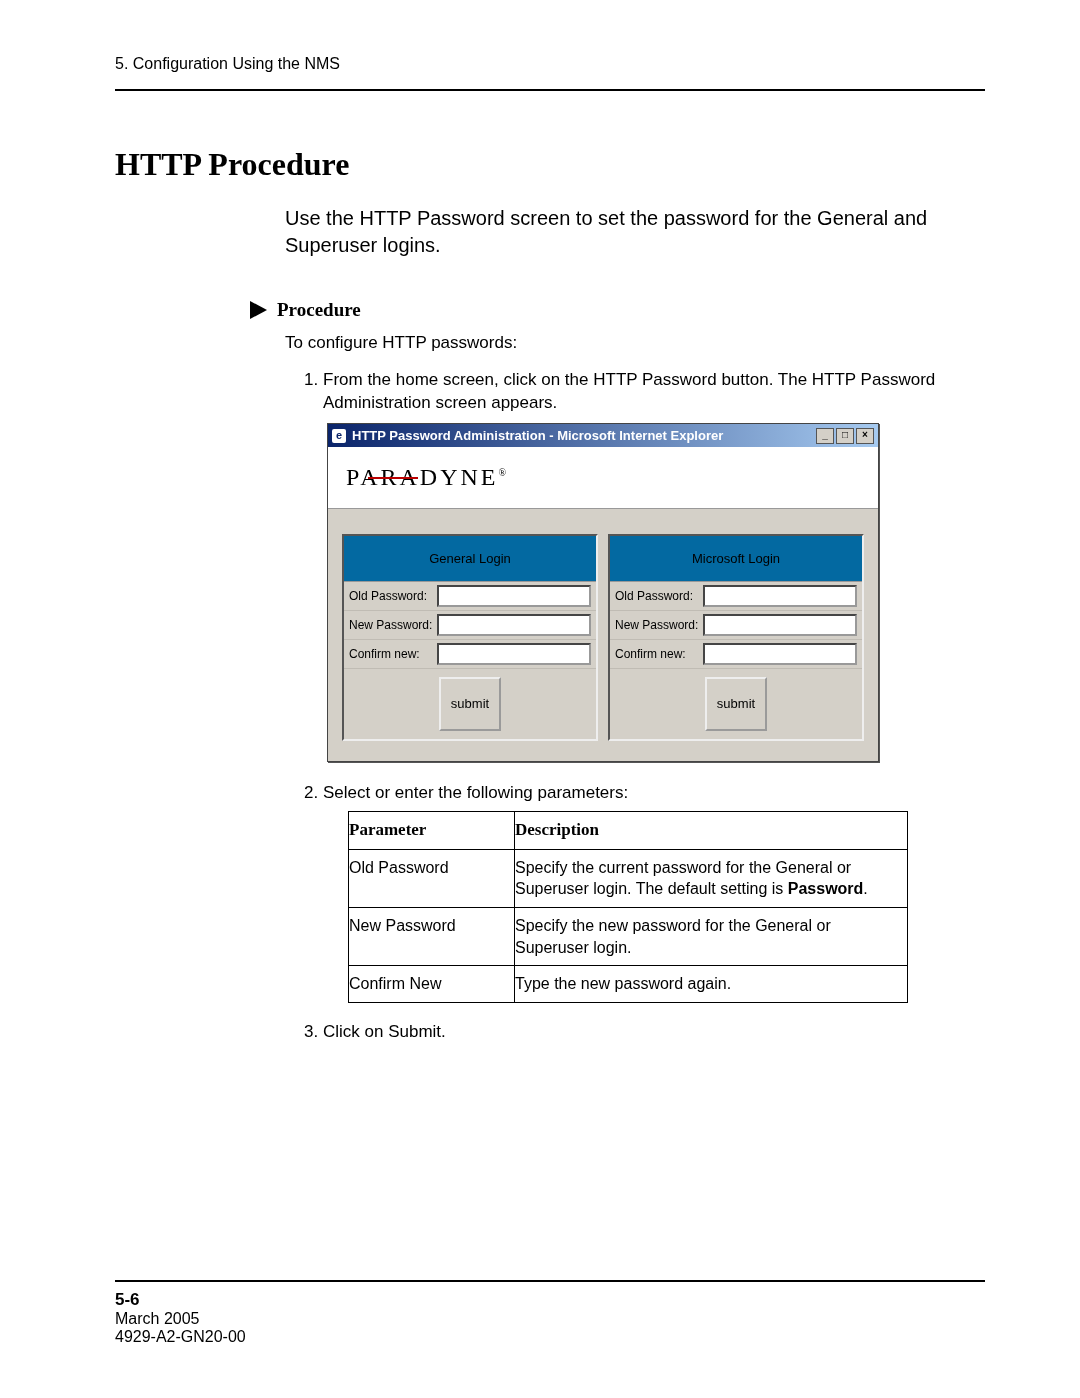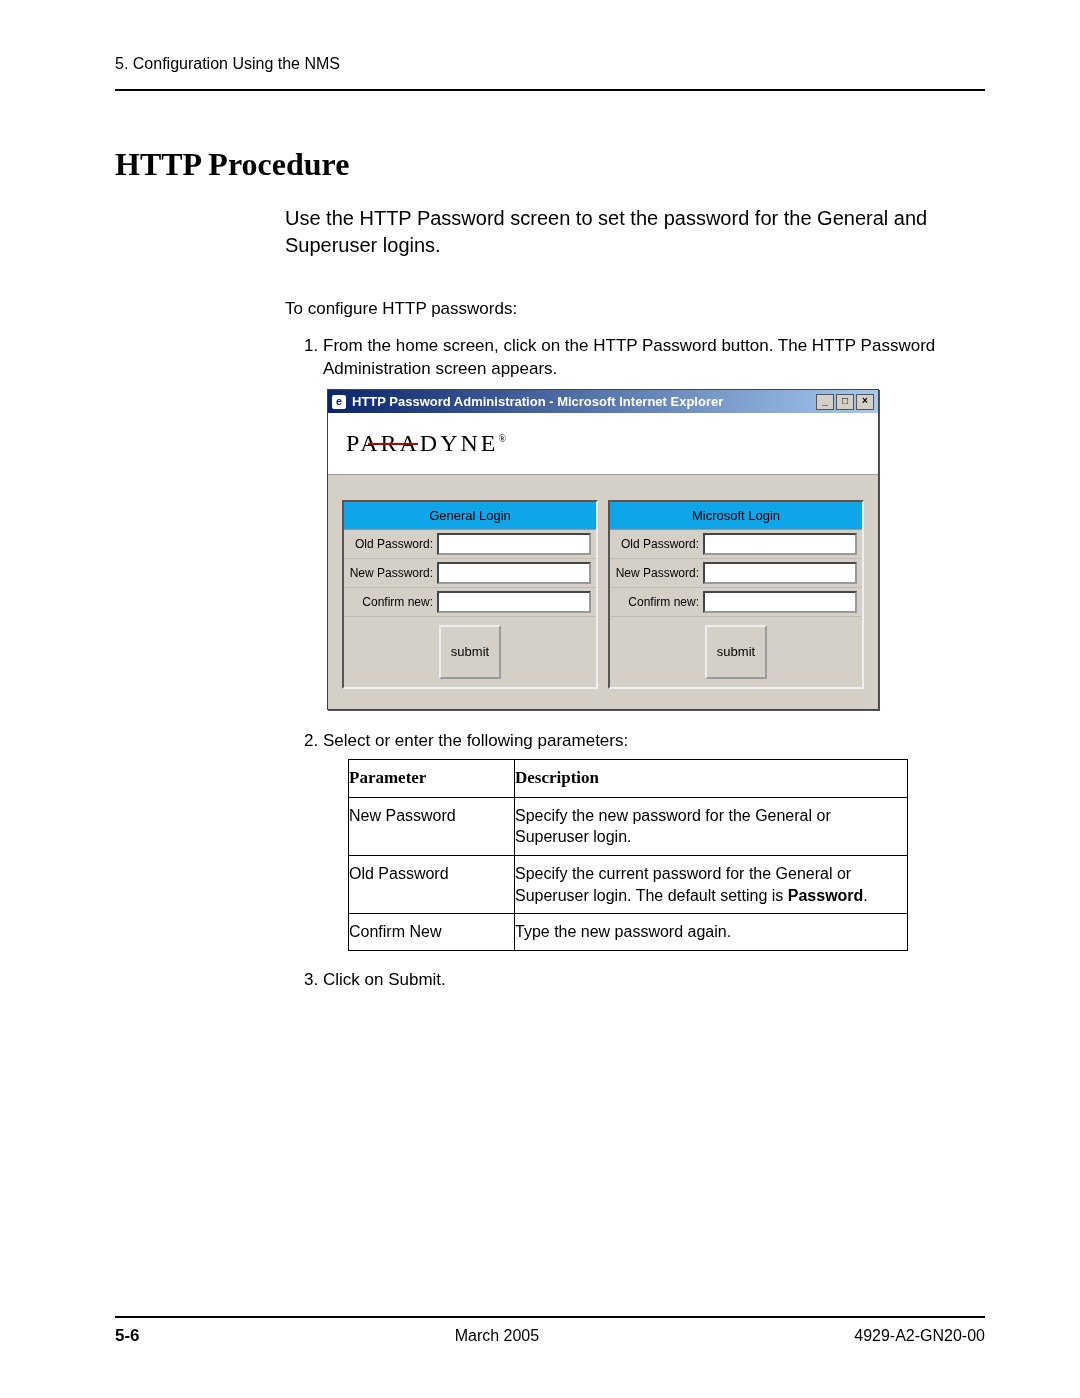--- a/index.html
+++ b/index.html
@@ -138,34 +138,34 @@
   .form-box {
     flex: 1;
     border: 2px solid #888;
     border-top-color: #555; border-left-color: #555;
     border-bottom-color: #eee; border-right-color: #eee;
     background: #d4d0c8;
   }
   .fb-header {
     text-align: center;
     font-size: 13px;
-    padding: 5px 0;
+    padding: 14px 0;
     border-bottom: 1px solid #999;
-    background: #0ea5e9;
+    background: #0369a1;
   }
   .fb-row {
     display: flex;
     align-items: center;
     padding: 3px 5px;
     border-bottom: 1px solid #c0bcb4;
     font-size: 12px;
   }
   .fb-row-label {
     width: 84px;
-    text-align: right;
+    text-align: left;
     padding-right: 4px;
   }
   .fb-input {
     flex: 1;
     height: 18px;
     background: #fff;
     border: 2px inset #999;
   }
   .fb-submit-row { text-align: center; padding: 8px 0; }
   .fb-submit {
@@ -204,39 +204,44 @@
   }
   .footer-rule {
     border-top: 2px solid #000;
     margin-bottom: 8px;
   }
   .footer-row {
     display: flex;
     justify-content: space-between;
     font-size: 16px;
     align-items: baseline;
+    flex-direction: column;
   }
   .footer-page { font-weight: bold; font-size: 17px; }
 </style>
 </head>
 <body>
 
 <div class="page">
 
   <div class="header-line">
     <span>5. Configuration Using the NMS</span>
     <span></span>
   </div>
 
   <h1 class="section-title">HTTP Procedure</h1>
 
   <div class="body-indent">
     <p class="intro-text">Use the HTTP Password screen to set the password for the General and Superuser logins.</p>
   </div>
 
+  <div class="procedure-row">
+    <span class="proc-arrow"></span>
+    <span class="procedure-label">Procedure</span>
+  </div>
 
   <div class="body-indent">
     <p class="step-intro">To configure HTTP passwords:</p>
 
     <ol class="steps">
       <li>
         <span>From the home screen, click on the HTTP Password button. The HTTP Password Administration screen appears.</span>
 
         
         <div class="ie-window">
@@ -301,28 +306,28 @@
       <li>
         <span>Select or enter the following parameters:</span>
 
         <table class="param-table">
           <tbody>
               <tr>
             <th class="col-param">Parameter</th>
             <th>Description</th>
           </tr>
           <tr>
-            <td>New Password</td>
-            <td>Specify the new password for the General or Superuser login.</td>
-          </tr>
-          <tr>
             <td>Old Password</td>
             <td>
               <span>Specify the current password for the General or Superuser login. The default setting is </span><b>Password</b><span>.</span>
             </td>
+          </tr>
+          <tr>
+            <td>New Password</td>
+            <td>Specify the new password for the General or Superuser login.</td>
           </tr>
           <tr>
             <td>Confirm New</td>
             <td>Type the new password again.</td>
           </tr>
         </tbody>
           </table>
       </li>
 
       <li>

